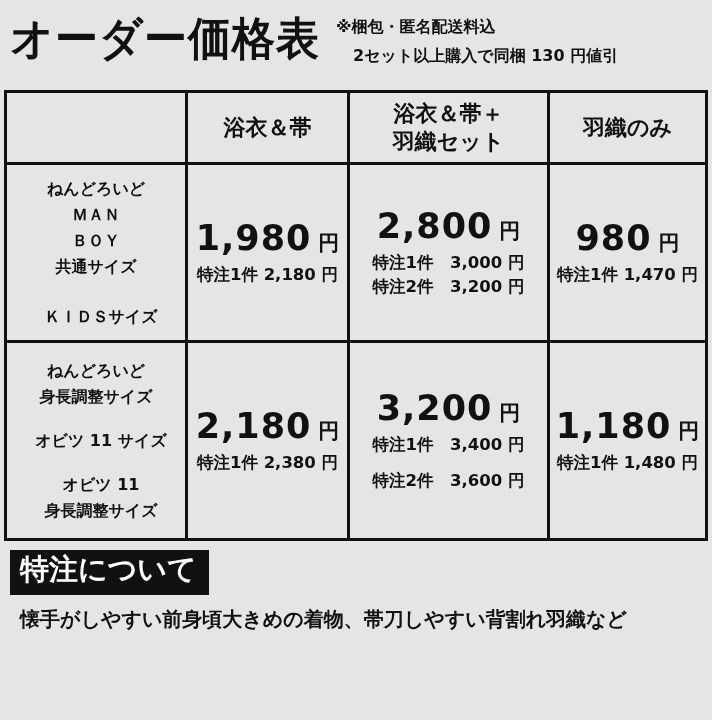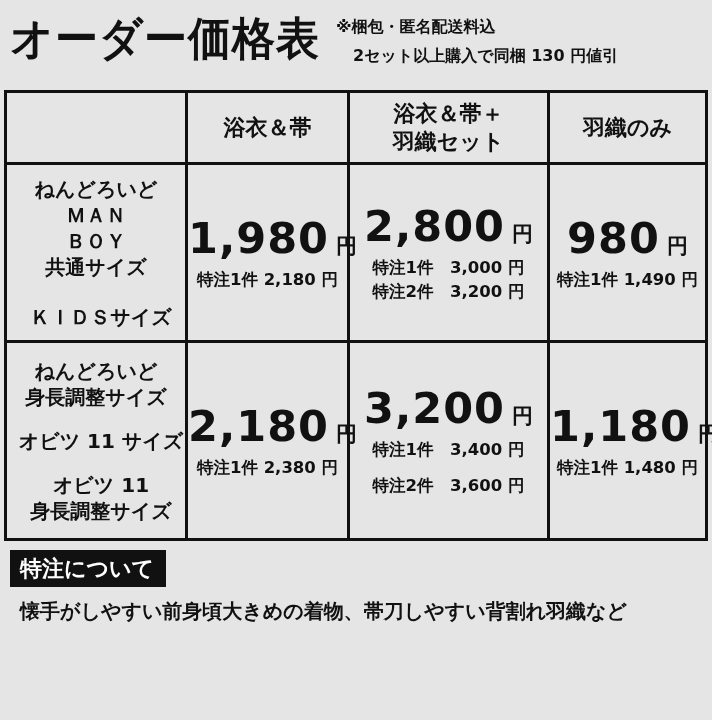--- a/index.html
+++ b/index.html
@@ -31,34 +31,34 @@
   .price-table td, .price-table th {
     border: 3px solid #111; padding: 0;
     text-align: center; vertical-align: middle;
     font-weight: bold;
   }
   .head-row { height: 72px; }
   .head-row th { font-size: 22px; line-height: 28px; }
   .body-row-1 { height: 178px; }
   .body-row-2 { height: 198px; }
 
-  .label-cell { font-size: 20px; line-height: 26px; }
+  .label-cell { font-size: 16px; line-height: 26px; }
   .label-cell .group + .group { margin-top: 24px; padding-left: 10px; }
   .row2 .group + .group { margin-top: 18px; }
 
   .main-price { white-space: nowrap; }
-  .main-price .num { font-size: 43px; letter-spacing: 1px; }
+  .main-price .num { font-size: 35px; letter-spacing: 1px; }
   .main-price .unit { font-size: 21px; margin-left: 7px; }
   .sub { font-size: 16.5px; line-height: 24px; margin-top: 5px; white-space: pre; }
 
   
   .custom { position: absolute; left: 10px; top: 550px; width: 704px; }
   .custom-heading {
     display: inline-block; background: #111; color: #fff;
-    font-size: 22px; line-height: 28px; padding: 5px 12px 4px 10px;
+    font-size: 29px; line-height: 28px; padding: 5px 12px 12px 10px;
   }
   .custom p { margin: 0; font-size: 20px; line-height: 30.5px; white-space: nowrap; }
   .custom p.first { margin-top: 9px; margin-left: 10px; }
 </style>
 </head>
 <body>
 
 <div class="page">
 
   <header class="top">
@@ -113,21 +113,21 @@
         <div class="main-price">
           <span class="num">2,800</span><span class="unit">円</span>
         </div>
         <div class="sub">特注1件　3,000 円</div>
         <div class="sub" style="margin-top:0">特注2件　3,200 円</div>
       </td>
       <td>
         <div class="main-price">
           <span class="num">980</span><span class="unit">円</span>
         </div>
-        <div class="sub">特注1件 1,490 円</div>
+        <div class="sub">特注1件 1,470 円</div>
       </td>
     </tr>
 
     <tr class="body-row-2 row2">
       <td class="label-cell">
         <div class="group">
           <div>ねんどろいど</div>
           <div>身長調整サイズ</div>
         </div>
         <div class="group">

